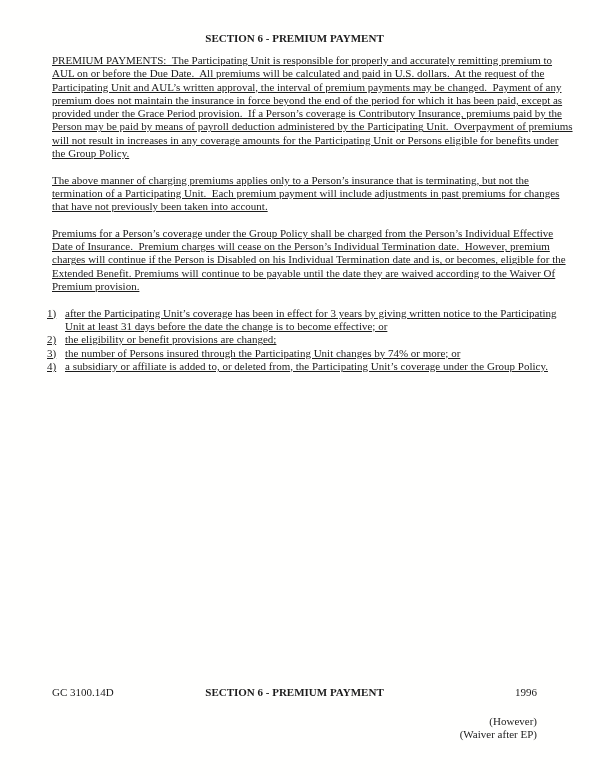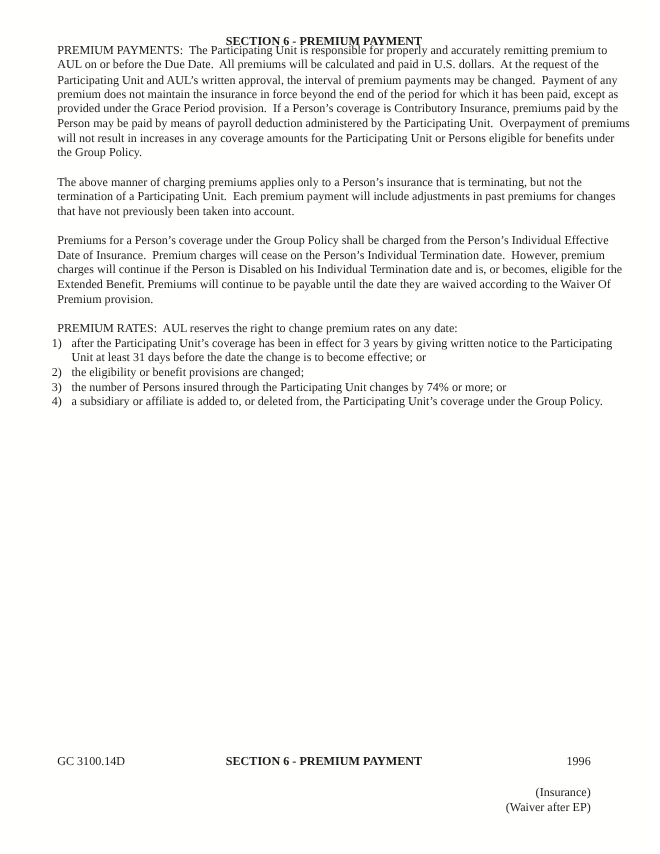--- a/index.html
+++ b/index.html
@@ -19,23 +19,24 @@
     position: absolute;
     top: 32px;
     left: 0;
     right: 0;
     text-align: center;
     font-weight: bold;
     font-size: 11px;
   }
   .body-text {
     position: absolute;
-    top: 40px;
+    top: 54px;
     left: 52px;
     width: 500px;
+    text-decoration: underline;
   }
   .para {
     white-space: pre;
     margin: 0 0 13.3px 0;
   }
   .para.no-gap { margin-bottom: 0; }
   .num-list { margin: 0 0 13.3px 0; }
   .li-row { display: flex; }
   .li-num { flex: 0 0 18px; margin-left: -5px; }
   .li-text { white-space: pre; }
@@ -85,21 +86,20 @@
     <p class="para">The above manner of charging premiums applies only to a Person’s insurance that is terminating, but not the
 termination of a Participating Unit.  Each premium payment will include adjustments in past premiums for changes
 that have not previously been taken into account.</p>
 
     <p class="para">Premiums for a Person’s coverage under the Group Policy shall be charged from the Person’s Individual Effective
 Date of Insurance.  Premium charges will cease on the Person’s Individual Termination date.  However, premium
 charges will continue if the Person is Disabled on his Individual Termination date and is, or becomes, eligible for the
 Extended Benefit. Premiums will continue to be payable until the date they are waived according to the Waiver Of
 Premium provision.</p>
 
-    <p class="para no-gap">PREMIUM RATES:  AUL reserves the right to change premium rates on any date:</p>
 
     <div class="num-list">
       <div class="li-row">
         <span class="li-num">1)</span>
         <span class="li-text">after the Participating Unit’s coverage has been in effect for 3 years by giving written notice to the Participating
 Unit at least 31 days before the date the change is to become effective; or</span>
       </div>
       <div class="li-row">
         <span class="li-num">2)</span>
         <span class="li-text">the eligibility or benefit provisions are changed;</span>
@@ -117,17 +117,17 @@
 
   </div>
 
   <div class="footer-left">GC 3100.14D</div>
 
   <div class="footer-center">SECTION 6 - PREMIUM PAYMENT</div>
 
   <div class="footer-right">1996</div>
 
   <div class="annotations">
-    <div>(Insurance)</div>
+    <div>(However)</div>
     <div>(Waiver after EP)</div>
   </div>
 
 </div>
 
 </body></html>

